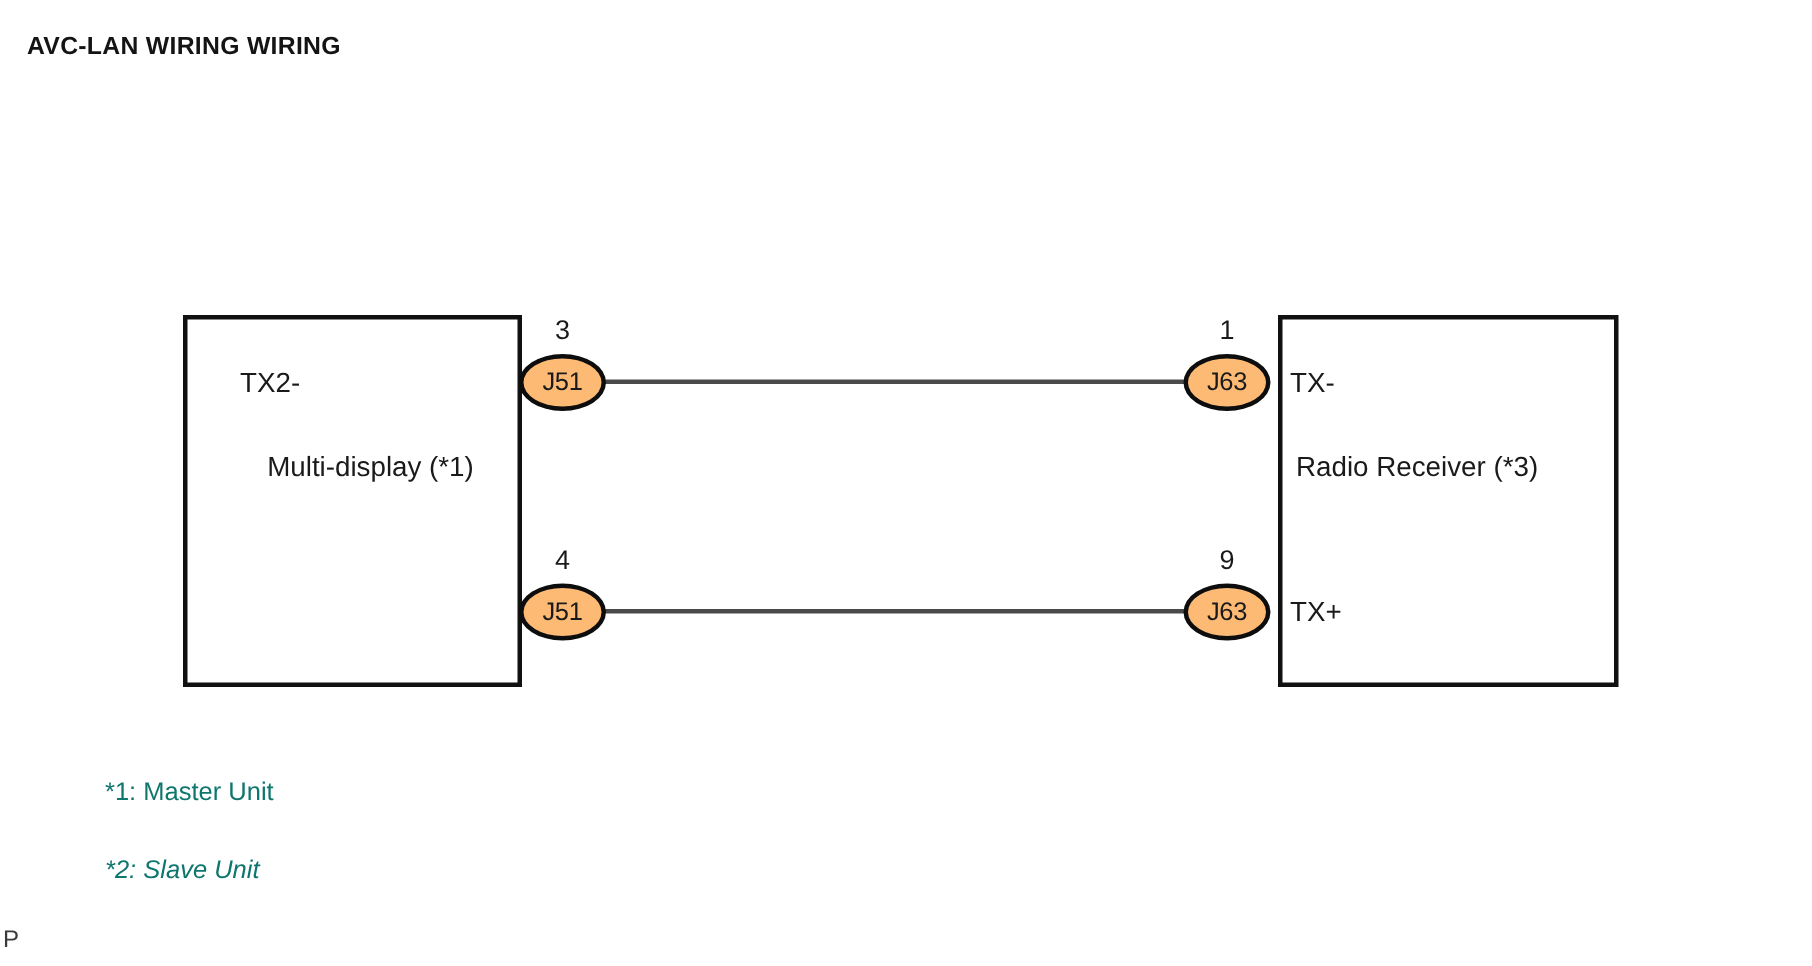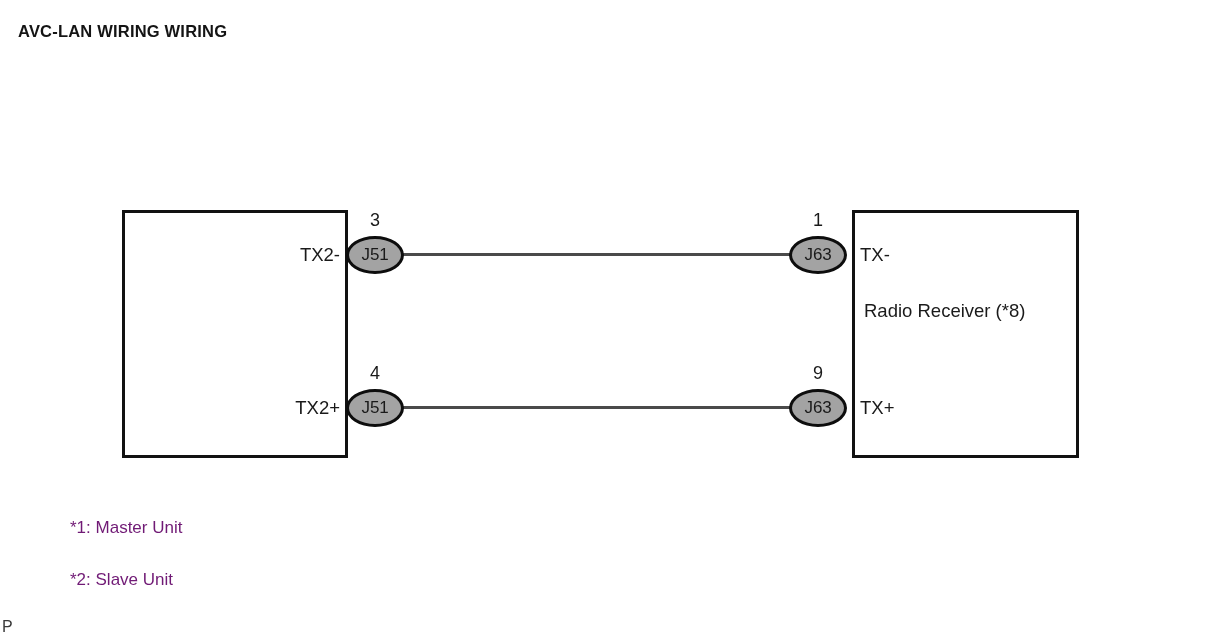--- a/index.html
+++ b/index.html
@@ -80,39 +80,39 @@
   
   .pin-label {
     position: absolute;
     font-size: 18.5px;
     color: #1a1a1a;
     white-space: nowrap;
   }
   .pin-label.inside-right {
     
     width: 180px;
-    text-align: right;
+    text-align: left;
     left: 160px;
   }
   .pin-label.inside-left {
     
     text-align: center;
     left: 860px;
   }
   .pin-label.row-top    { top: 244px; }
   .pin-label.row-bottom { top: 397px; }
 
   
   .connector {
     position: absolute;
     width: 58px;
     height: 38px;
     border: 3px solid #0d0d0d;
     border-radius: 50% / 50%;
-    background: #a3a3a3;
+    background: #fdba74;
     box-sizing: border-box;
     display: flex;
     align-items: center;
     justify-content: center;
     font-size: 17px;
     color: #1a1a1a;
     letter-spacing: -0.2px;
     z-index: 5;
   }
   .connector.left-top     { left: 346px; top: 236px; }
@@ -144,64 +144,64 @@
     z-index: 1;
   }
   .wire.top    { top: 253px; }
   .wire.bottom { top: 406px; }
 
   
   .footnote {
     position: absolute;
     left: 70px;
     font-size: 17px;
-    color: #701a75;
+    color: #0f766e;
     white-space: nowrap;
   }
   .footnote.n1 { top: 518px; }
-  .footnote.n2 { top: 570px; }
+  .footnote.n2 { top: 570px; font-style: italic; }
 
   
   .corner-mark {
     position: absolute;
     left: 2px;
     top: 618px;
     font-size: 16px;
     color: #3a3a3a;
   }
 </style>
 </head>
 <body>
 
 <div class="diagram-title">AVC-LAN WIRING WIRING</div>
 
 <div class="schematic">
 
   <div class="unit-box left"></div>
 
+  <div class="unit-name left">Multi-display (*1)</div>
 
   <div class="pin-label inside-right row-top">TX2-</div>
 
-  <div class="pin-label inside-right row-bottom">TX2+</div>
 
   <div class="pin-number left-top">3</div>
 
   <div class="pin-number left-bottom">4</div>
 
   <div class="connector left-top">J51</div>
 
   <div class="connector left-bottom">J51</div>
 
   <div class="wire top"></div>
 
   <div class="wire bottom"></div>
 
   <div class="unit-box right"></div>
 
-  <div class="unit-name right">Radio Receiver (*8)</div>
+  <div class="unit-name right">Radio Receiver (*3)</div>
 
   <div class="pin-label inside-left row-top">TX-</div>
 
   <div class="pin-label inside-left row-bottom">TX+</div>
 
   <div class="pin-number right-top">1</div>
 
   <div class="pin-number right-bottom">9</div>
 
   <div class="connector right-top">J63</div>

